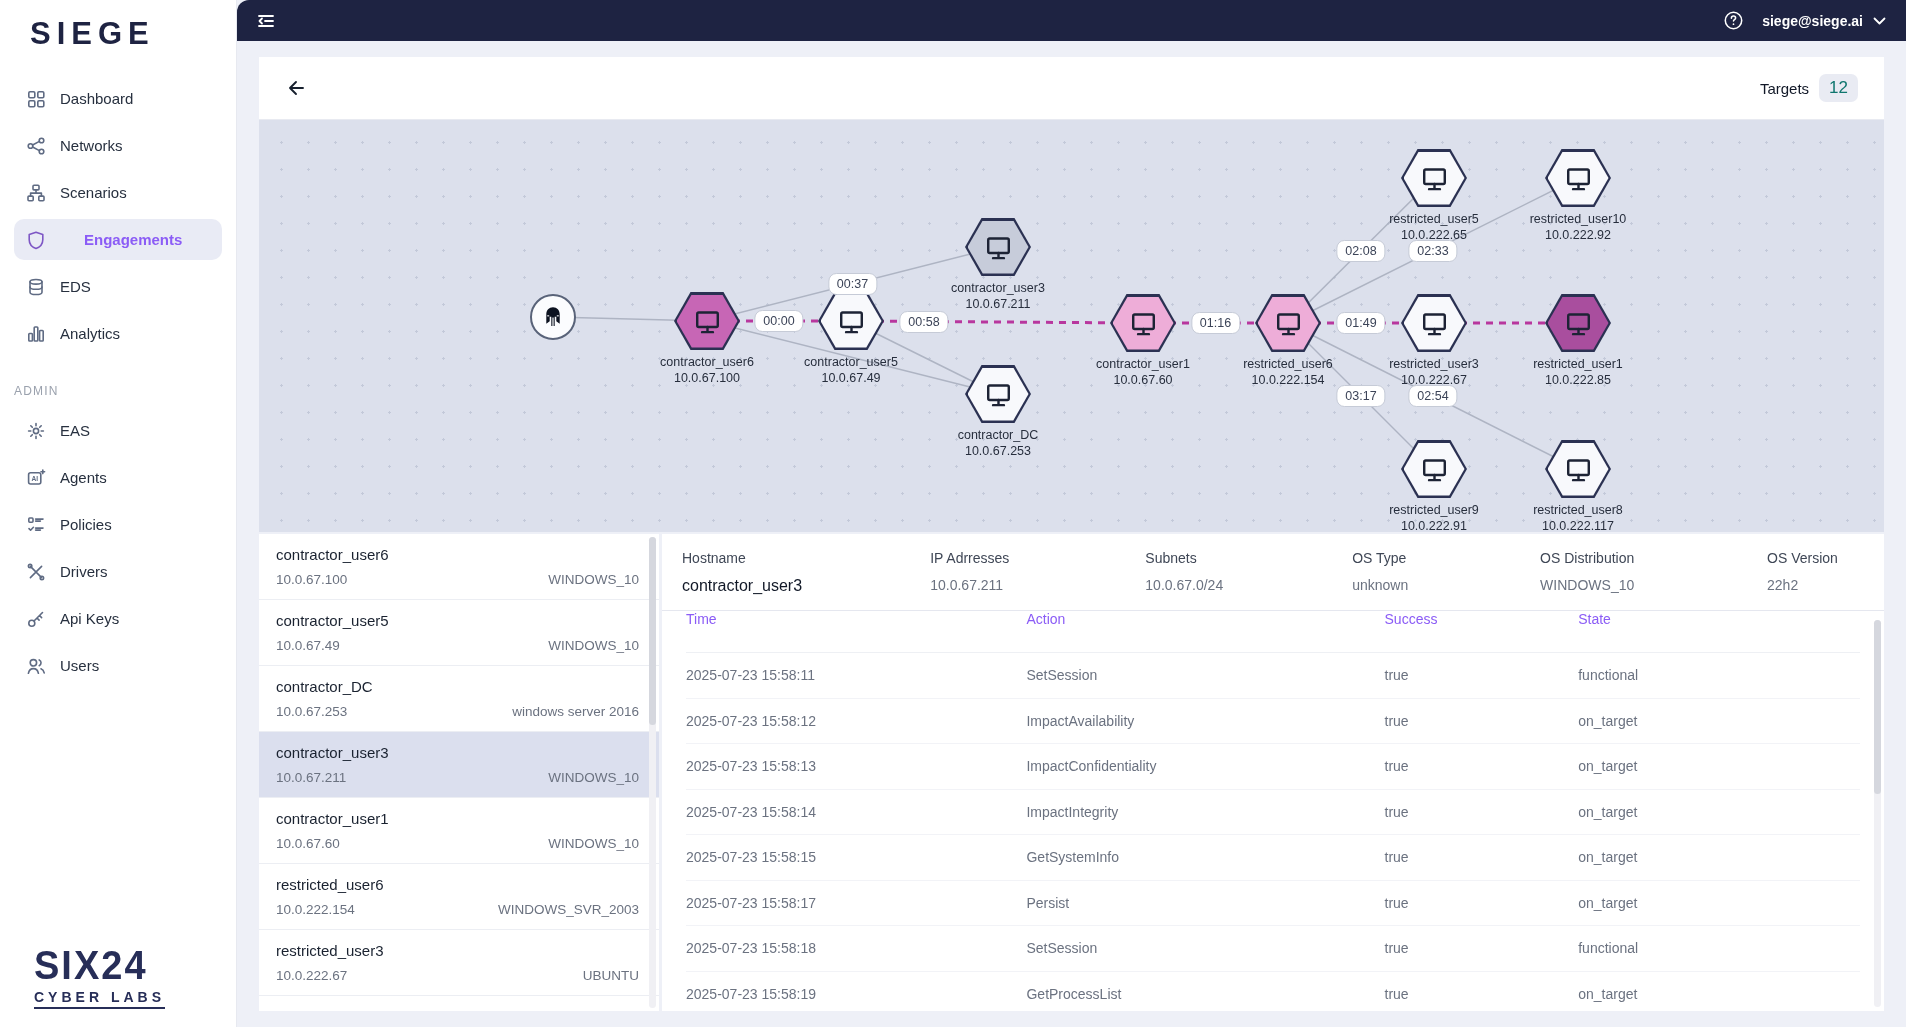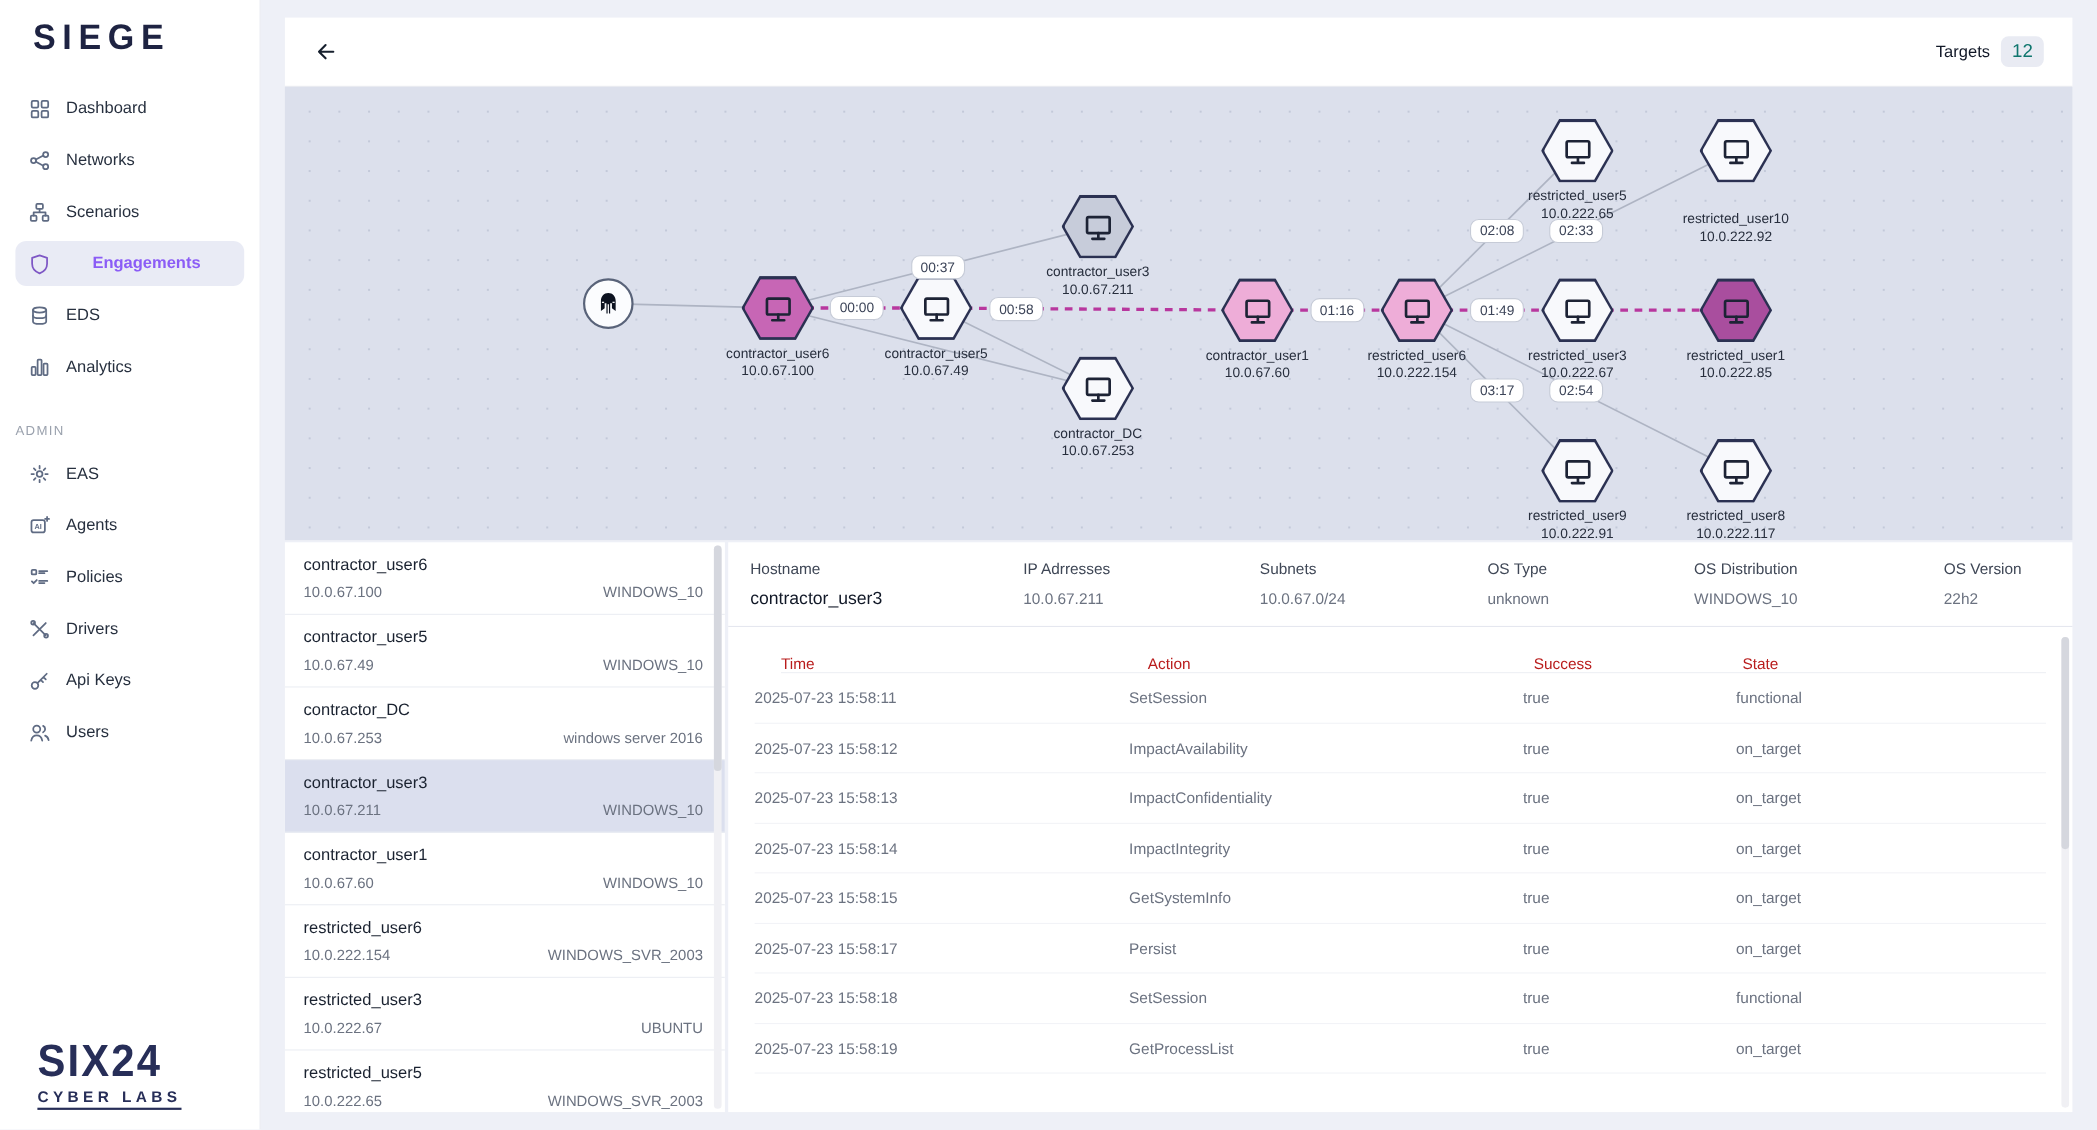--- a/index.html
+++ b/index.html
@@ -60,21 +60,21 @@
   .vtrack { position:absolute; width:7px; border-radius:4px; background:#f0f0f4; cursor:pointer; }
   .vthumb { position:absolute; left:0; width:7px; border-radius:4px; background:#d5d7de; }
 
   .details { flex:1; background:#fff; position:relative; display:flex; flex-direction:column; min-width:0; }
   .details-fields { display:flex; padding:16px 20px 15px; border-bottom:1px solid #e5e7ef; flex:none; }
   .dfield { display:flex; flex-direction:column; gap:11px; }
   .dfield .lbl { font-size:14px; color:#3f4756; font-weight:500; }
   .dfield .val { font-size:14px; color:#6b7280; }
   .dfield.em .val { font-size:16px; color:#111827; font-weight:500; }
   .events { flex:1; padding:0 24px; overflow:hidden; }
-  .ev-head { display:flex; height:42px; align-items:flex-end; border-bottom:1px solid #eef0f4; color:#b91c1c; font-size:14px;margin-left:24px; }
+  .ev-head { display:flex; height:42px; align-items:flex-start; border-bottom:1px solid #eef0f4; color:#8b5cf6; font-size:14px; }
   .ev-row { display:flex; height:45.5px; align-items:center; border-bottom:1px solid #f2f3f7; color:#6b7280; font-size:14px; }
   .c0 { width:29%; } .c1 { width:30.5%; } .c2 { width:16.5%; } .c3 { flex:1; }
 </style>
 </head>
 <body>
 
 <div class="app">
 
   <aside class="sidebar">
     <div class="side-logo">
@@ -204,20 +204,42 @@
         </div>
       </nav>
     <div class="side-footer">
       <div class="six24">SIX24</div>
       <span class="cyberlabs">CYBER LABS</span>
     </div>
   </aside>
 
   <div class="main">
 
+    <header class="topbar">
+      <span class="icon-btn">
+        <svg width="22" height="22" viewBox="0 0 22 22" fill="none" stroke="#fff" stroke-width="1.8" stroke-linecap="round" stroke-linejoin="round">
+          <path d="M4 6h14M10 11h8M4 16h14M7 8.5L4.5 11L7 13.5"></path>
+        </svg>
+      </span>
+      <div class="topbar-right">
+        <span class="icon-btn">
+          <svg width="21" height="21" viewBox="0 0 22 22" fill="none" stroke="#fff" stroke-width="1.6" stroke-linecap="round">
+            <circle cx="11" cy="11" r="8.6"></circle>
+            <path d="M8.8 8.6c0-1.3 1-2.2 2.2-2.2s2.2.8 2.2 2c0 1.6-2.2 1.8-2.2 3.2"></path>
+            <circle cx="11" cy="14.9" r="0.9" fill="#fff" stroke="none"></circle>
+          </svg>
+        </span>
+        <div class="email-wrap">
+          <span class="email">siege@siege.ai</span>
+          <svg width="13" height="8" viewBox="0 0 13 8" fill="none" stroke="#fff" stroke-width="1.8" stroke-linecap="round" stroke-linejoin="round">
+              <path d="M1.5 1.5l5 5 5-5"></path>
+            </svg>
+        </div>
+      </div>
+    </header>
 
     <div class="content">
 
       <div class="toolbar">
         <span class="icon-btn">
           <svg width="20" height="20" viewBox="0 0 20 20" fill="none" stroke="#17202e" stroke-width="1.9" stroke-linecap="round" stroke-linejoin="round">
             <path d="M11 4l-6 6 6 6M5 10h13"></path>
           </svg>
         </span>
         <div class="targets">
@@ -368,21 +390,21 @@
           </div>
           <div class="gnode" style="left: 1286px; top: 29px;">
             <div class="hex-outer"></div>
             <div class="hex-inner" style="background: rgb(248, 249, 252);">
               <svg width="31" height="29" viewBox="0 0 24 24" fill="none" stroke="#1d2335" stroke-width="2" stroke-linecap="round">
                 <rect x="3.5" y="4.5" width="17" height="12" rx="1.2"></rect>
                 <path d="M12 16.5v3.4M7.5 20.8h9"></path>
               </svg>
             </div>
           </div>
-          <div class="gnode-label" style="left: 1224px; top: 91px; margin-top: 21px;">
+          <div class="gnode-label" style="left: 1224px; top: 91px;">
             <div class="nm">restricted_user10</div>
             <div>10.0.222.92</div>
           </div>
           <div class="gnode" style="left: 1142px; top: 320px;">
             <div class="hex-outer"></div>
             <div class="hex-inner" style="background: rgb(248, 249, 252);">
               <svg width="31" height="29" viewBox="0 0 24 24" fill="none" stroke="#1d2335" stroke-width="2" stroke-linecap="round">
                 <rect x="3.5" y="4.5" width="17" height="12" rx="1.2"></rect>
                 <path d="M12 16.5v3.4M7.5 20.8h9"></path>
               </svg>

